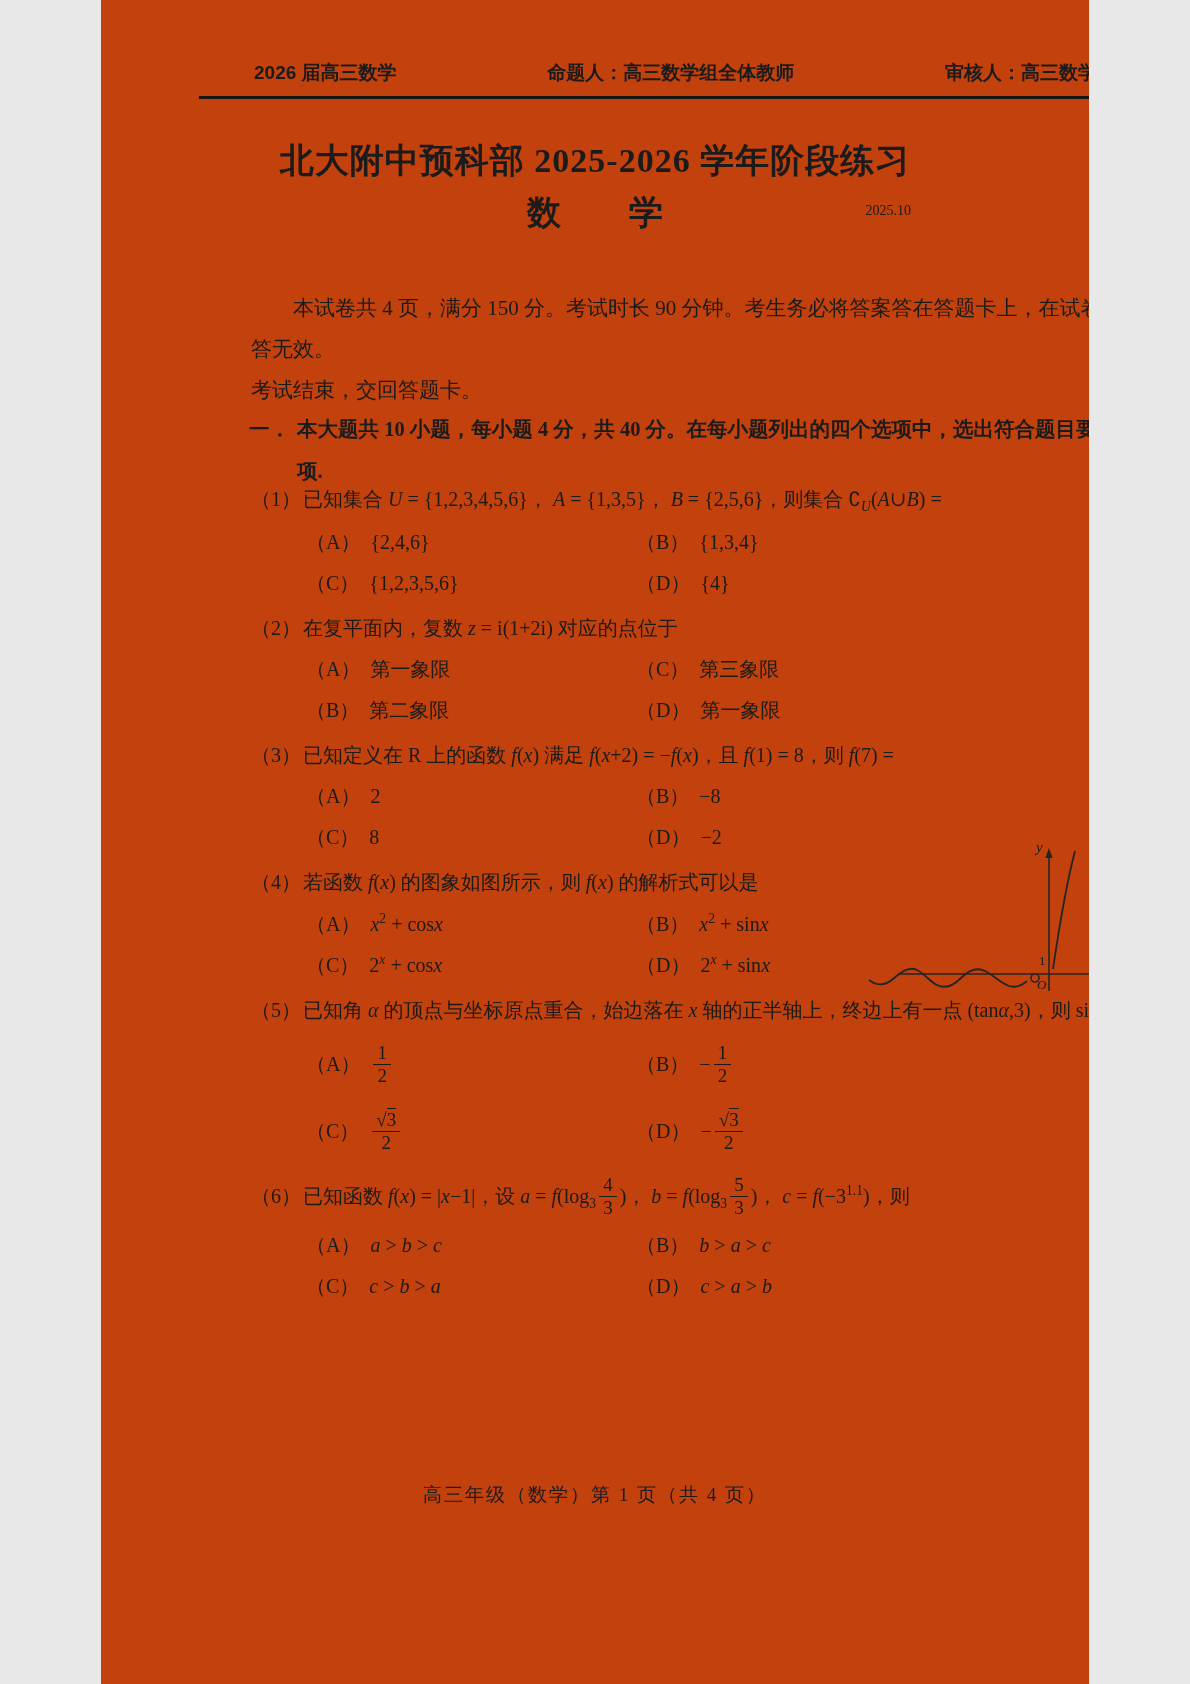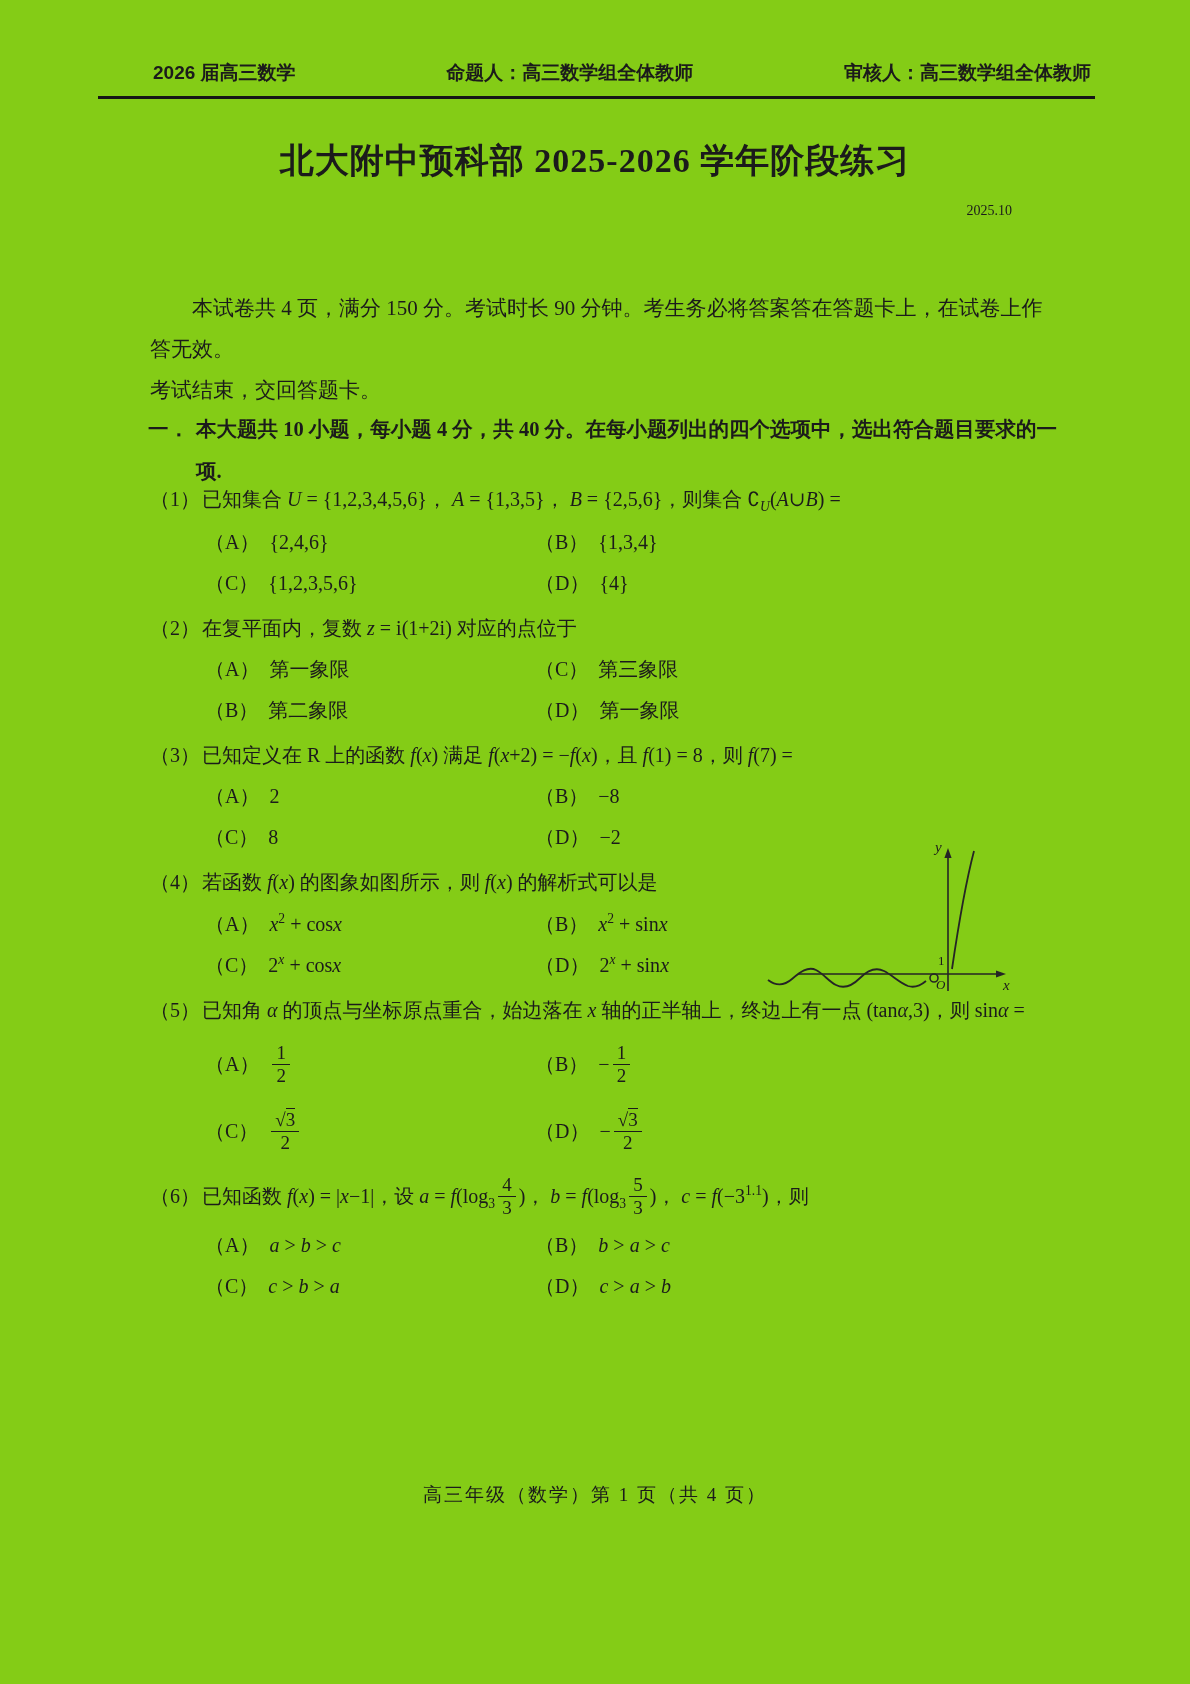--- a/index.html
+++ b/index.html
@@ -1,20 +1,20 @@
 <!DOCTYPE html>
 <html><head>
 <meta charset="utf-8">
 <style>
   html,body{margin:0;padding:0;background:#e8e8e8;}
   .sheet{
     position:relative;
-    width:1190px;height:1684px;
+    width:988px;height:1684px;
     margin:0 auto;
-    background:#84cc16;
+    background:#c2410c;
     font-family:"Liberation Serif","DejaVu Serif",serif;
     color:#1b1b1b;
     overflow:hidden;
   }
   
   .hdr{
     position:absolute;left:98px;top:60px;width:938px;
     display:flex;justify-content:space-between;
     font-weight:bold;font-size:19px;
     padding:0 4px 10px 55px;
@@ -79,20 +79,21 @@
 
 <div class="sheet">
 
   <div class="hdr">
     <span>2026 届高三数学</span>
     <span>命题人：高三数学组全体教师</span>
     <span>审核人：高三数学组全体教师</span>
   </div>
 
   <div class="title">北大附中预科部 2025-2026 学年阶段练习</div>
+  <div class="subject">数　　学</div>
   <div class="paper-date">2025.10</div>
 
   <div class="notice">
     <div class="l1">本试卷共 4 页，满分 150 分。考试时长 90 分钟。考生务必将答案答在答题卡上，在试卷上作答无效。</div>
     <div class="l2">考试结束，交回答题卡。</div>
   </div>
 
   <div class="section">
     <span class="sec-num">一．</span>
     <span class="sec-text">本大题共 10 小题，每小题 4 分，共 40 分。在每小题列出的四个选项中，选出符合题目要求的一项.</span>

